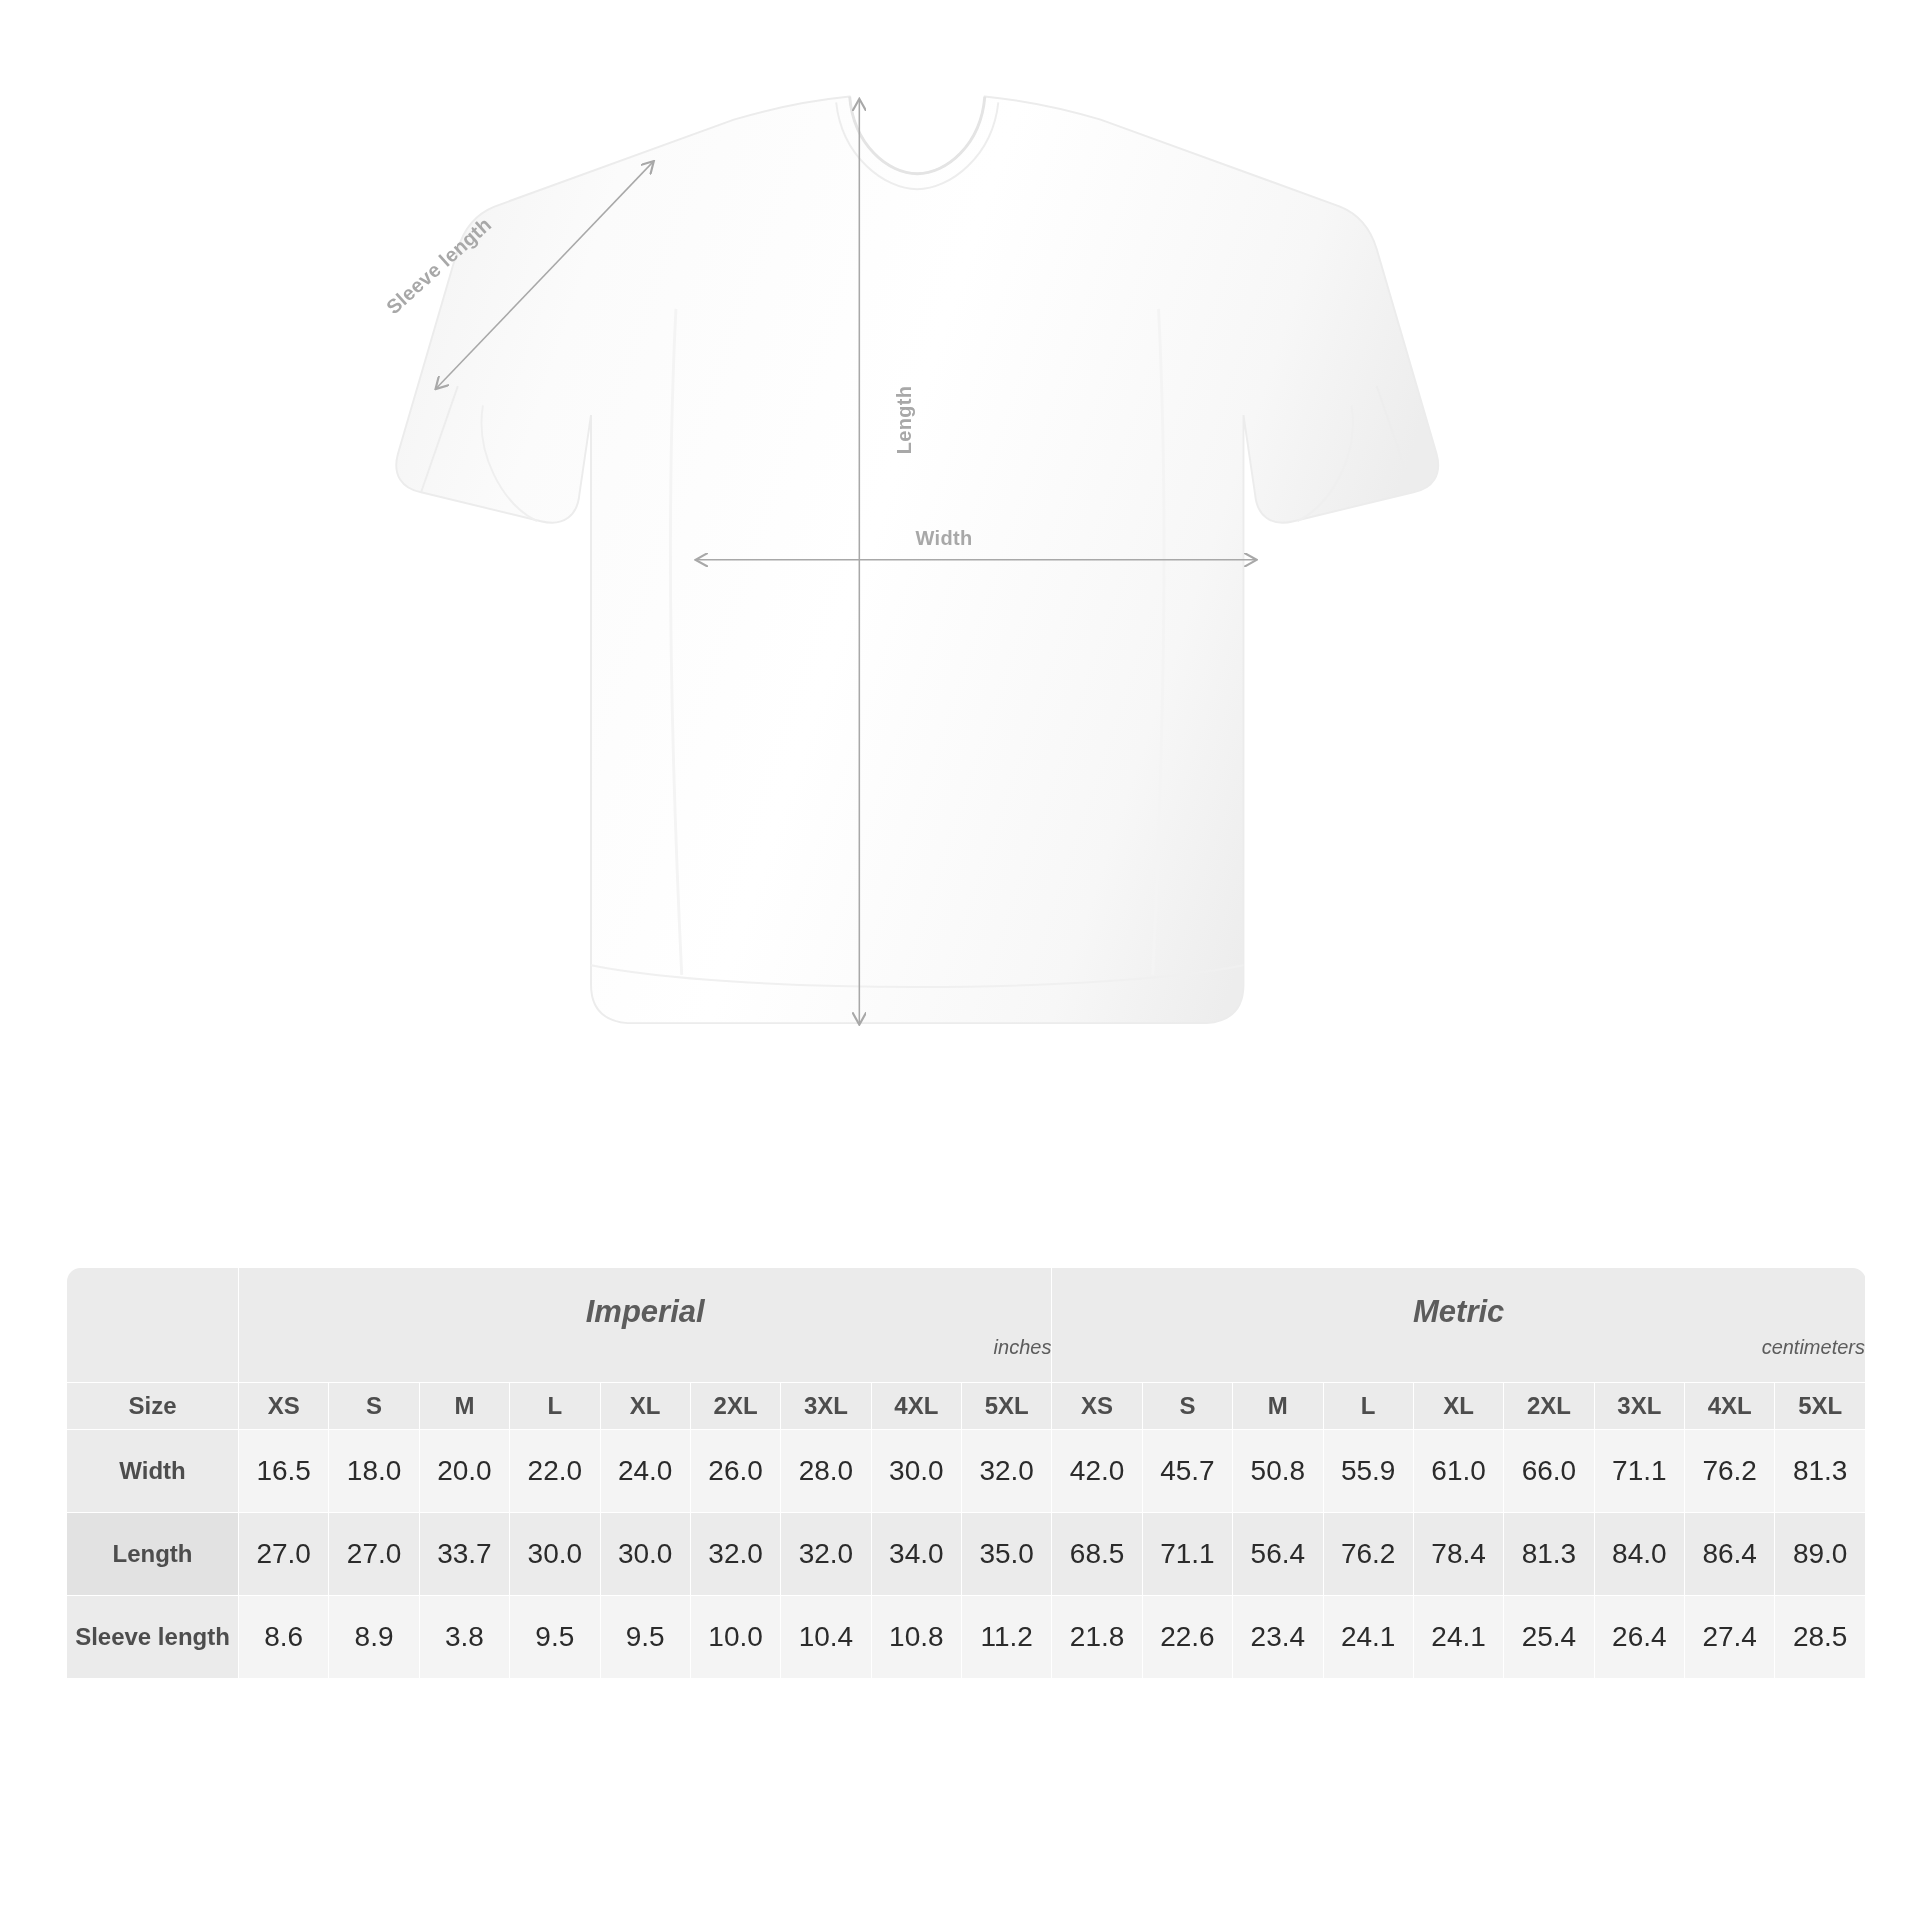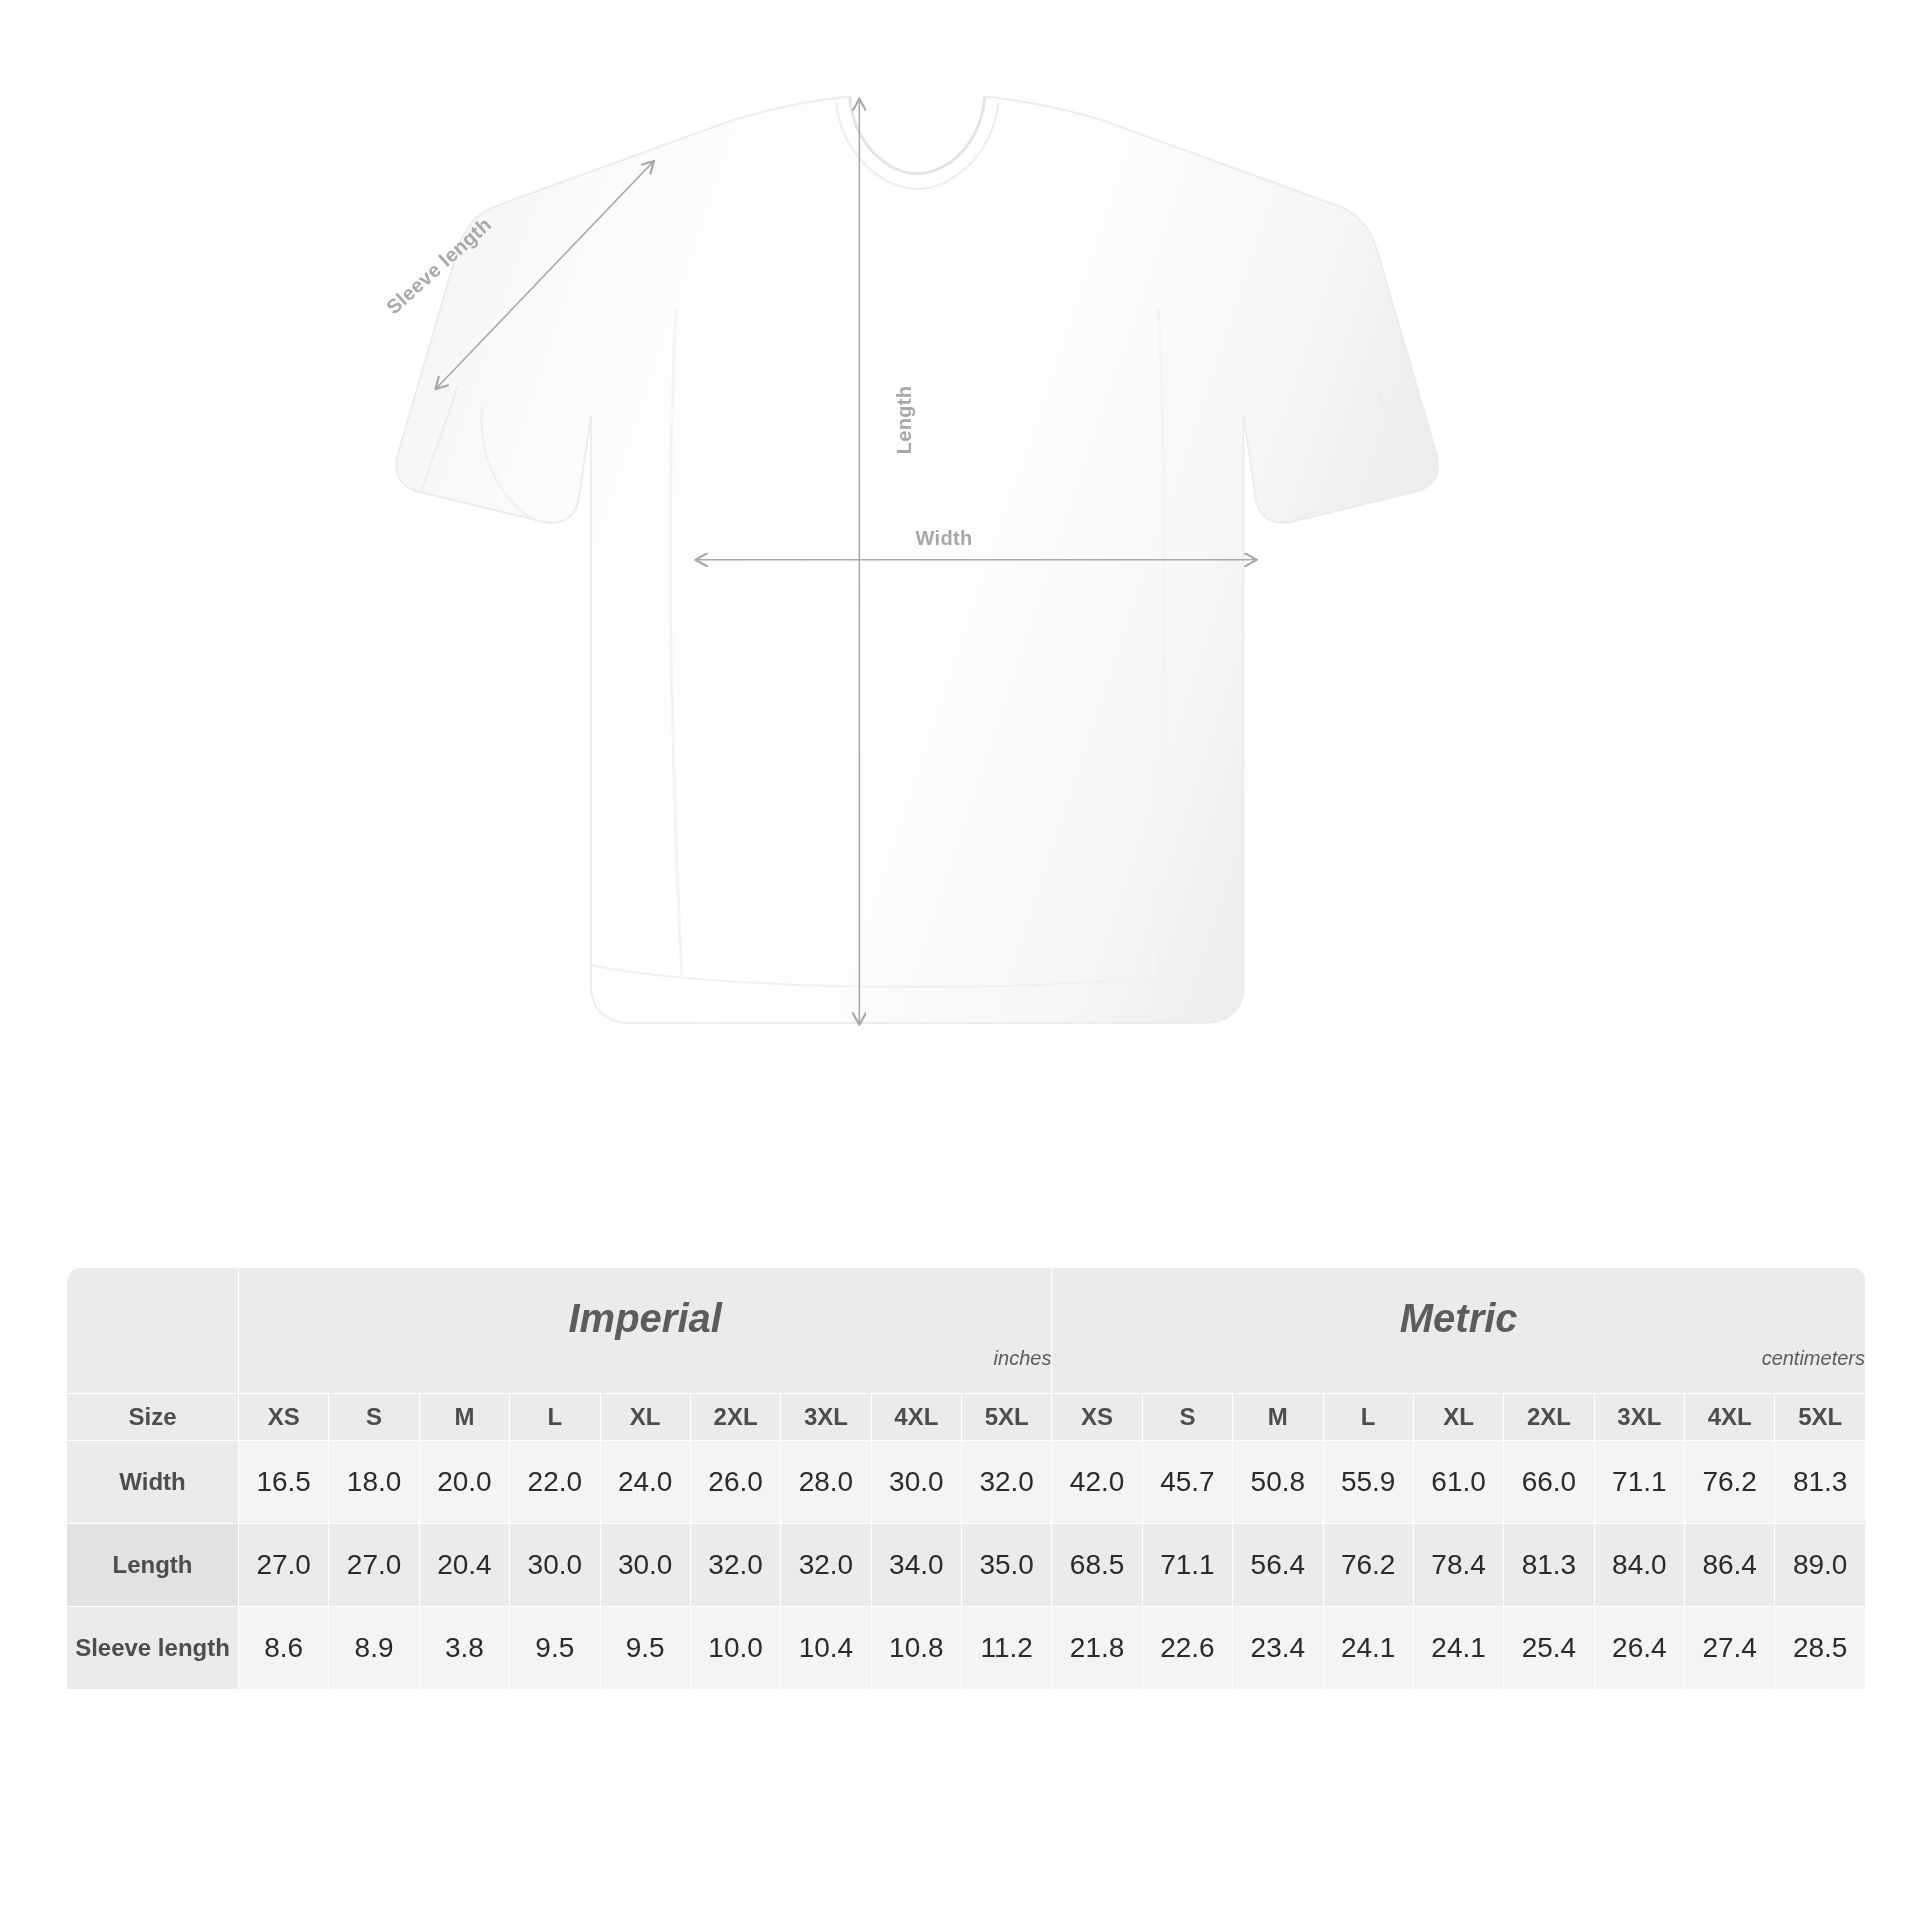--- a/index.html
+++ b/index.html
@@ -87,21 +87,21 @@
   table.size-table tr:first-child td:first-child { border-top-left-radius: 13.5px; }
   table.size-table tr:first-child td:last-child { border-top-right-radius: 13.5px; }
 
   .unit-head {
     background: #ebebeb;
     text-align: center;
     padding: 25px 0 23px 0;
     border: none;
   }
   .unit-head .unit-name {
-    font-size: 40px;
+    font-size: 31px;
     font-weight: bold;
     font-style: italic;
     color: #5c5c5c;
     line-height: 1.25;
   }
   .unit-head .unit-sub {
     font-size: 20px;
     font-style: italic;
     color: #5c5c5c;
     margin-top: 3.9px;
@@ -275,21 +275,21 @@
           <td class="data-cell">66.0</td>
           <td class="data-cell">71.1</td>
           <td class="data-cell">76.2</td>
           <td class="data-cell">81.3</td>
         </tr>
 
         <tr class="row-alt">
           <td class="row-label">Length</td>
           <td class="data-cell">27.0</td>
           <td class="data-cell">27.0</td>
-          <td class="data-cell">20.4</td>
+          <td class="data-cell">33.7</td>
           <td class="data-cell">30.0</td>
           <td class="data-cell">30.0</td>
           <td class="data-cell">32.0</td>
           <td class="data-cell">32.0</td>
           <td class="data-cell">34.0</td>
           <td class="data-cell">35.0</td>
           <td class="data-cell">68.5</td>
           <td class="data-cell">71.1</td>
           <td class="data-cell">56.4</td>
           <td class="data-cell">76.2</td>

